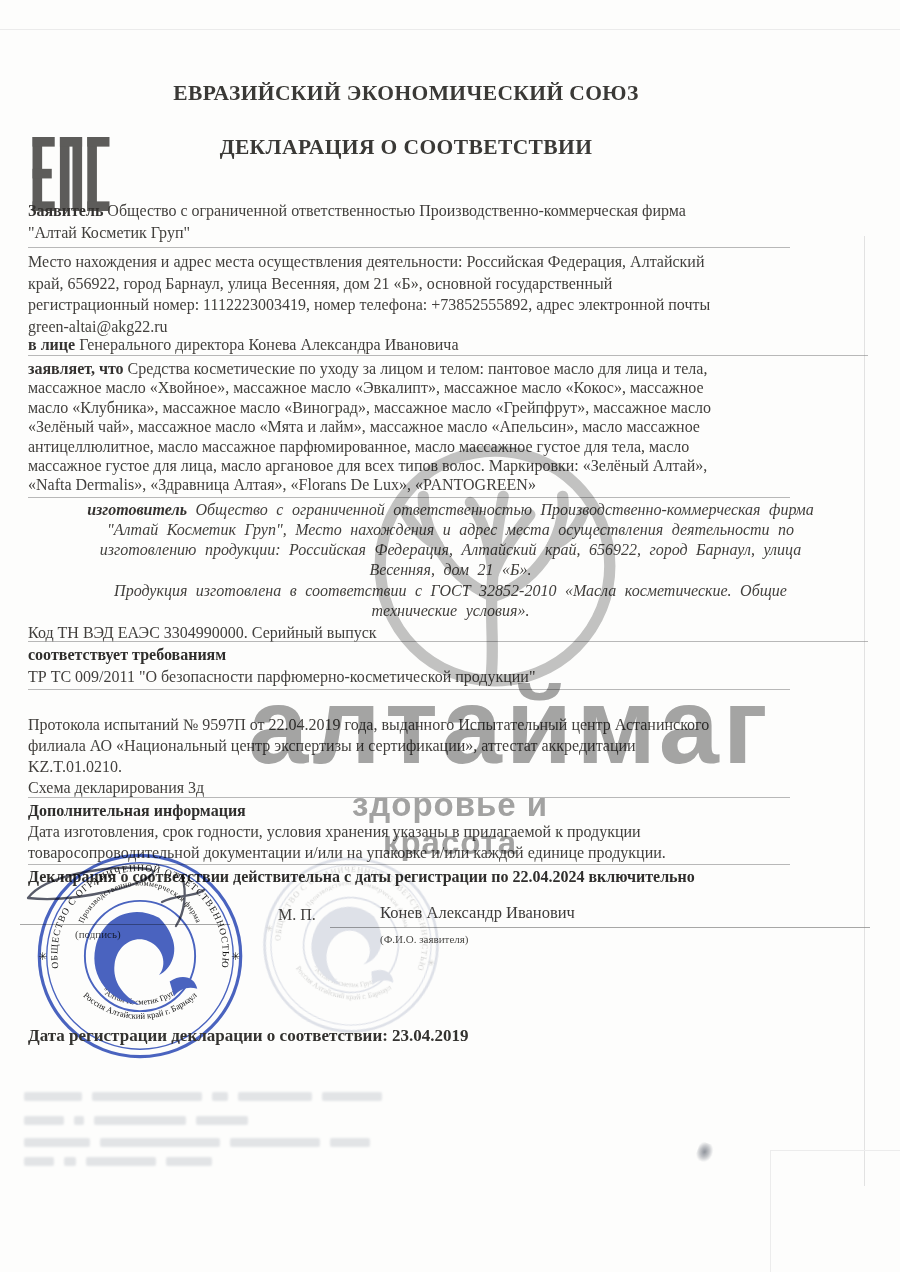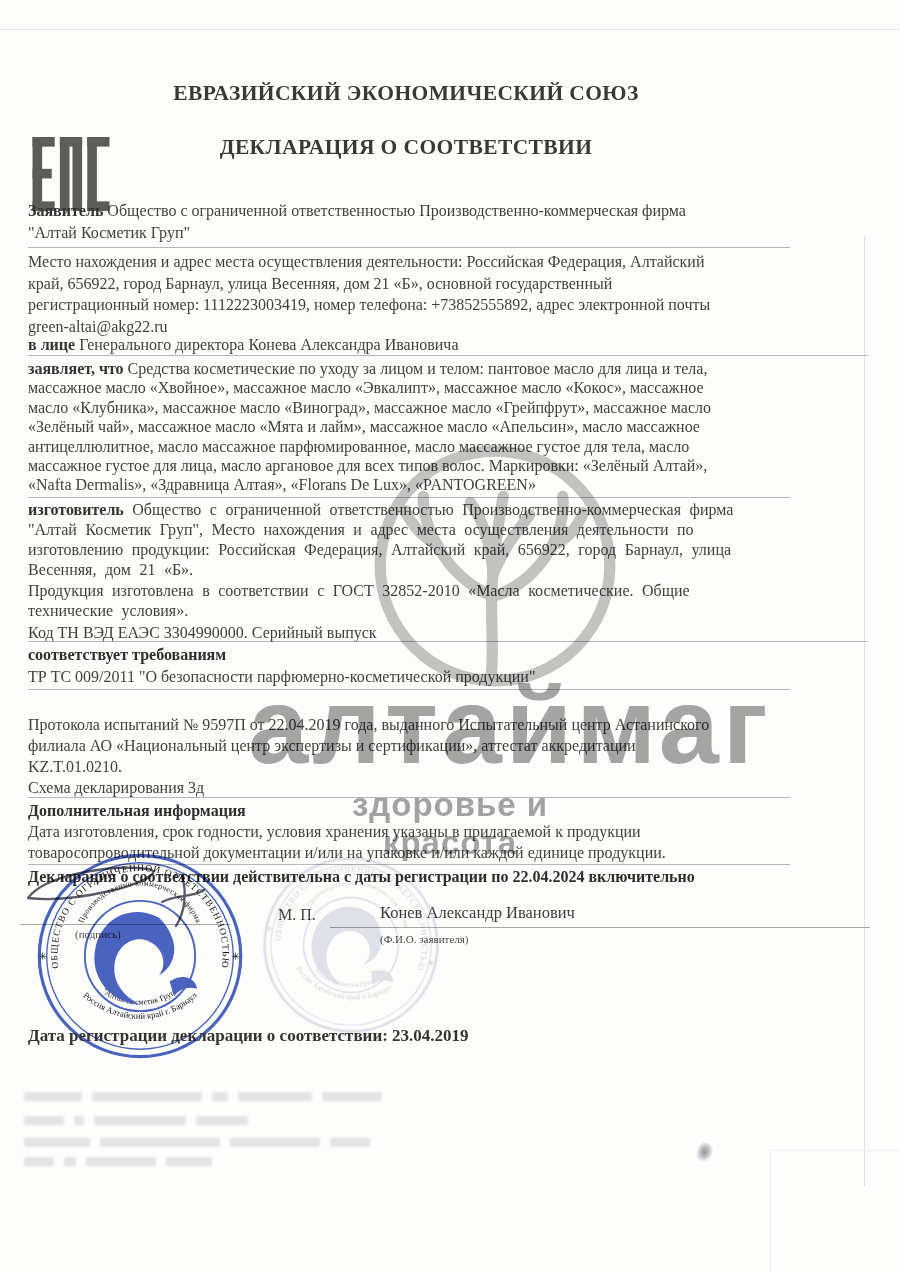--- a/index.html
+++ b/index.html
@@ -2,21 +2,21 @@
 <html><head>
 <meta charset="utf-8">
 <style>
   html,body{margin:0;padding:0;background:#ffffff;}
   .page{position:relative;width:900px;height:1272px;background:#fdfdfc;overflow:hidden;
         font-family:"Liberation Serif", serif;color:#3c3a38;}
   .abs{position:absolute;}
   .txt{position:absolute;left:28px;width:845px;font-size:16px;line-height:21.5px;
        white-space:pre-line;margin:0;color:#413f3c;}
   .b{font-weight:bold;color:#343230;}
-  .wsp{word-spacing:4.5px;text-align:left;}
+  .wsp{word-spacing:4.5px;text-align:center;font-style:italic;}
   .hr{position:absolute;height:1px;background:#8a8a8a;opacity:.6;}
   .title{position:absolute;top:80px;left:0;width:812px;text-align:center;font-size:21.5px;
          font-weight:bold;letter-spacing:.4px;color:#3a3936;line-height:27px;white-space:pre-line;}
   .boldline{font-weight:bold;color:#2f2e2c;}
   .reg{position:absolute;left:28px;width:860px;font-size:17px;font-weight:bold;color:#33322f;margin:0;}
   .small{font-size:11px;color:#4a4946;}
   .center{}
   .sr{position:absolute;width:1px;height:1px;overflow:hidden;clip:rect(0 0 0 0);font-size:1px;color:transparent;}
   
   .wm{mix-blend-mode:multiply;pointer-events:none;}

